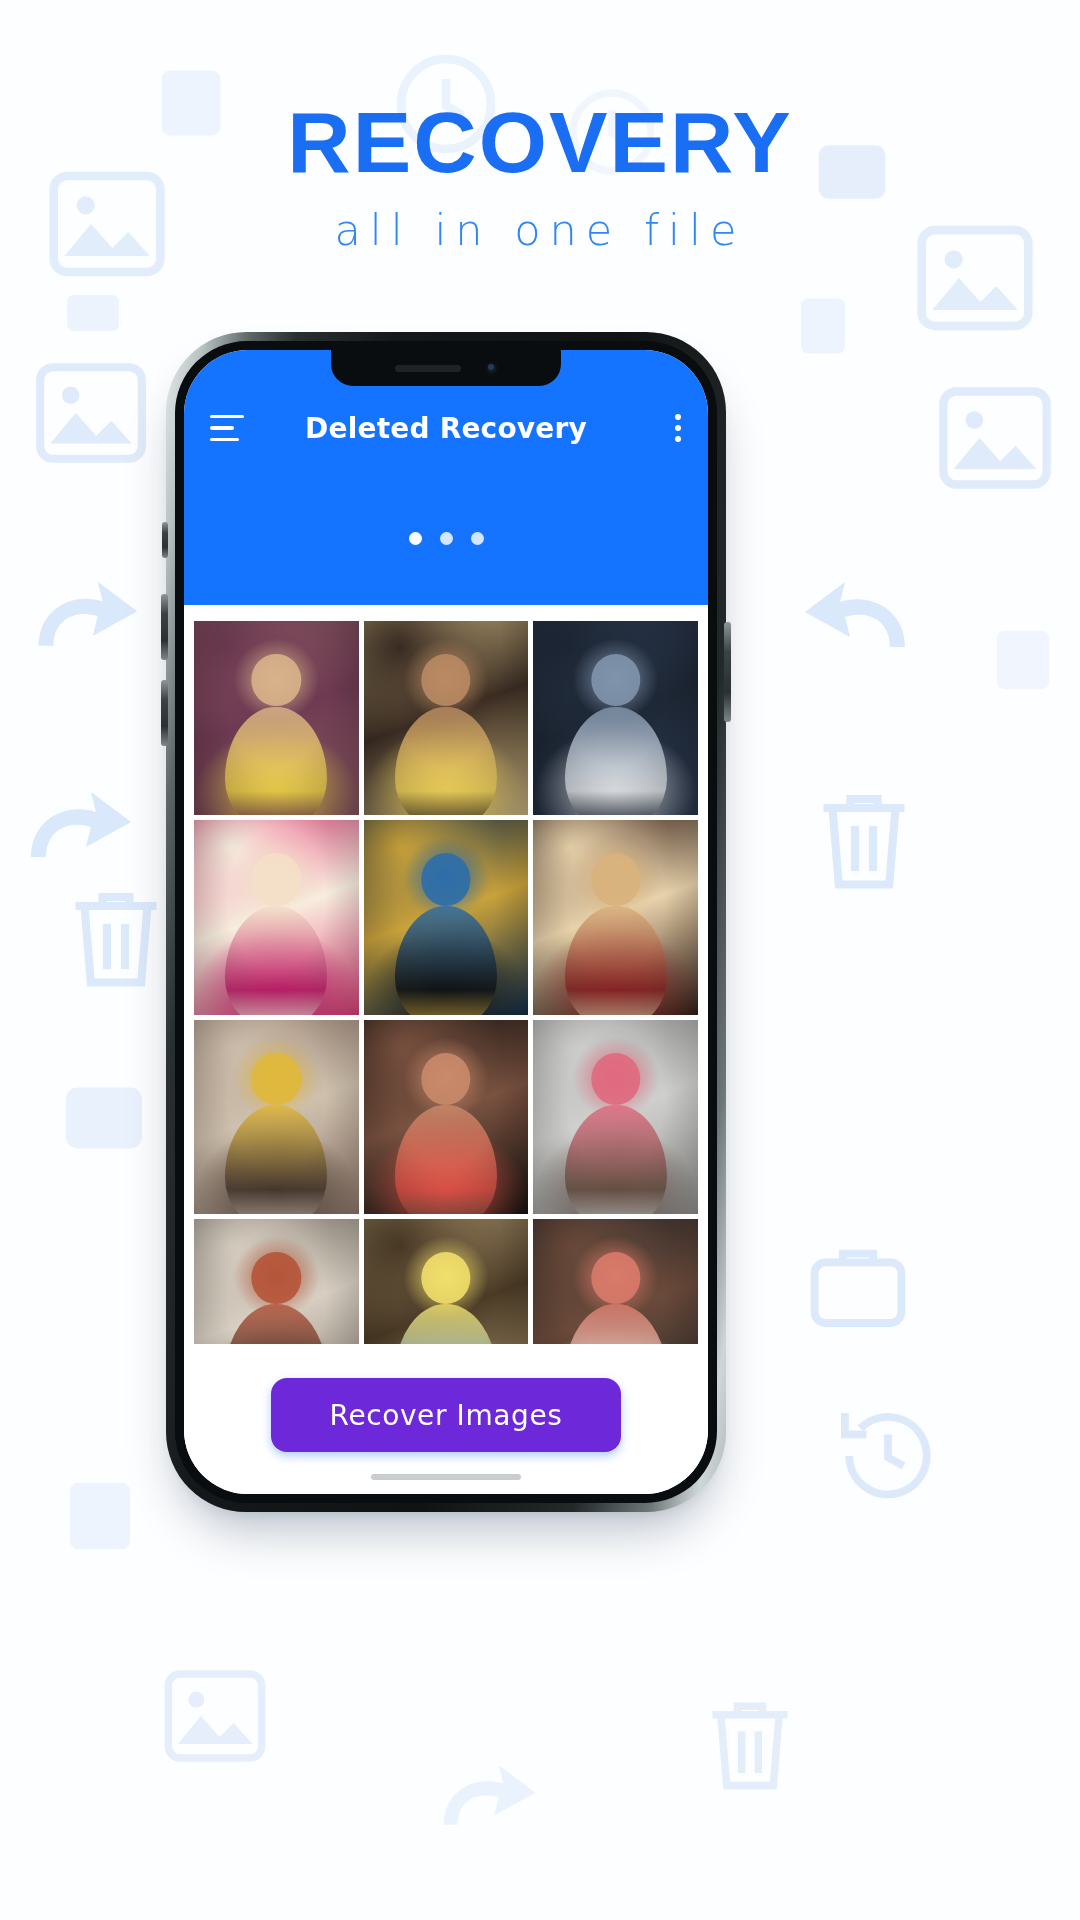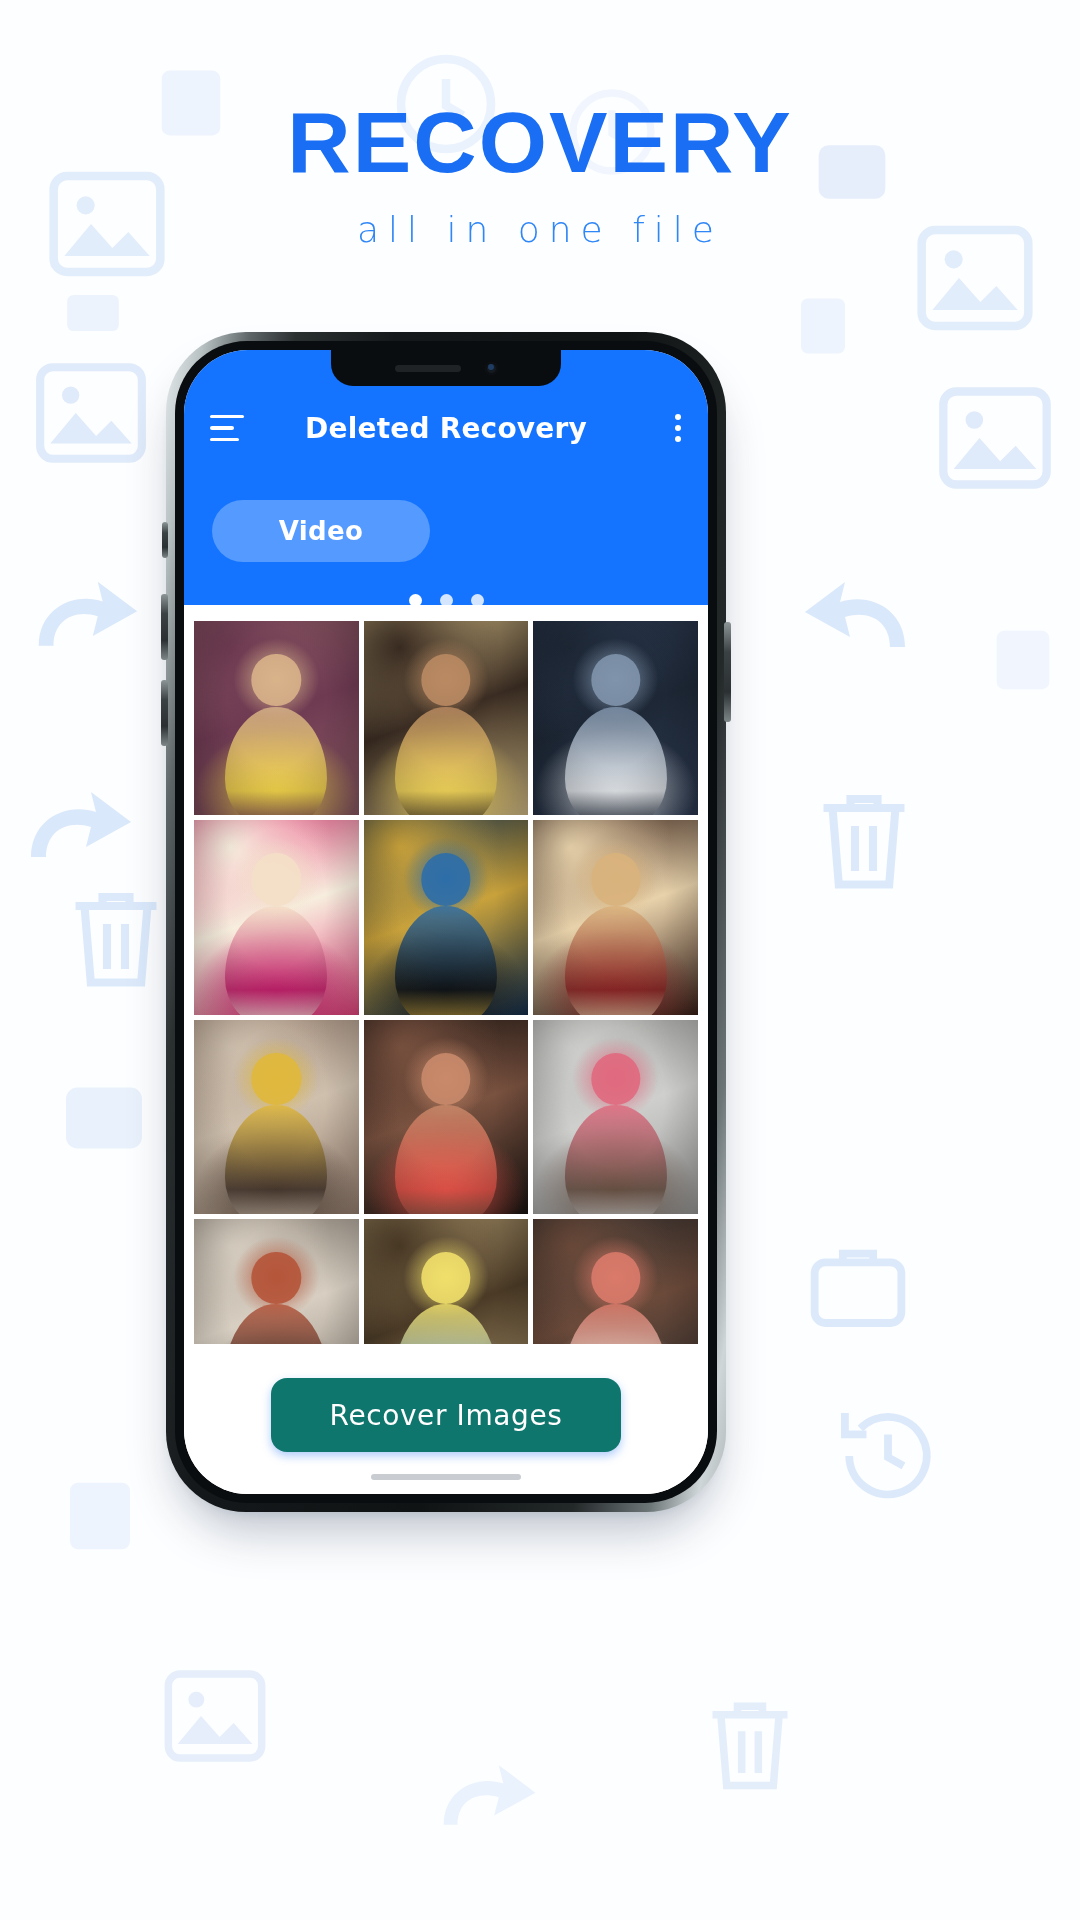--- a/index.html
+++ b/index.html
@@ -24,21 +24,21 @@
     line-height:92px;
     letter-spacing:2px;
     color:#1a6ef4;
     transform:scaleX(1.02);
     margin:0;
     font-stretch:condensed;
   }
   #title-sub{
     font-family:"DejaVu Sans",sans-serif;
     font-weight:300;
-    font-size:36px;
+    font-size:43px;
     line-height:56px;
     letter-spacing:9px;
     color:#2f86f7;
     margin:14px 0 0 0;
   }
 
   
   #phone{
     position:absolute;
     left:166px;top:332px;
@@ -132,21 +132,21 @@
 
   
   #grid-wrap{flex:1 1 auto;background:#fff;padding:8px 10px 0 10px;box-sizing:border-box;overflow:hidden;}
   #photo-grid{display:grid;grid-template-columns:repeat(3,1fr);gap:5px;}
   .cell{position:relative;width:100%;padding-top:118%;overflow:hidden;background:#ddd;}
   .cell .art{position:absolute;inset:0;}
 
   
   #footer{flex:0 0 auto;background:#fff;padding:26px 0 42px 0;display:flex;justify-content:center;}
   #recover-btn{
-    background:#0f766e;color:#fff;
+    background:#6d28d9;color:#fff;
     border:none;border-radius:16px;
     width:350px;height:74px;
     font-family:"DejaVu Sans",sans-serif;
     font-size:28px;font-weight:400;letter-spacing:.6px;
     cursor:pointer;
     box-shadow:0 4px 10px rgba(27,110,240,.35);
   }
   #home-indicator{
     position:absolute;bottom:14px;left:50%;transform:translateX(-50%);
     width:150px;height:6px;border-radius:4px;background:#c9cdd2;z-index:40;
@@ -354,21 +354,20 @@
           </div>
           <div id="app-title">Deleted Recovery</div>
           <div id="overflow-icon">
             <span></span>
               <span></span>
               <span></span>
           </div>
         </div>
 
         <div id="tabs">
-          <div class="tab inactive">Video</div>
         </div>
 
         <div id="pager-dots">
           <span></span>
           <span class="dim"></span>
           <span class="dim"></span>
         </div>
       </div>
 
       <div id="grid-wrap">

